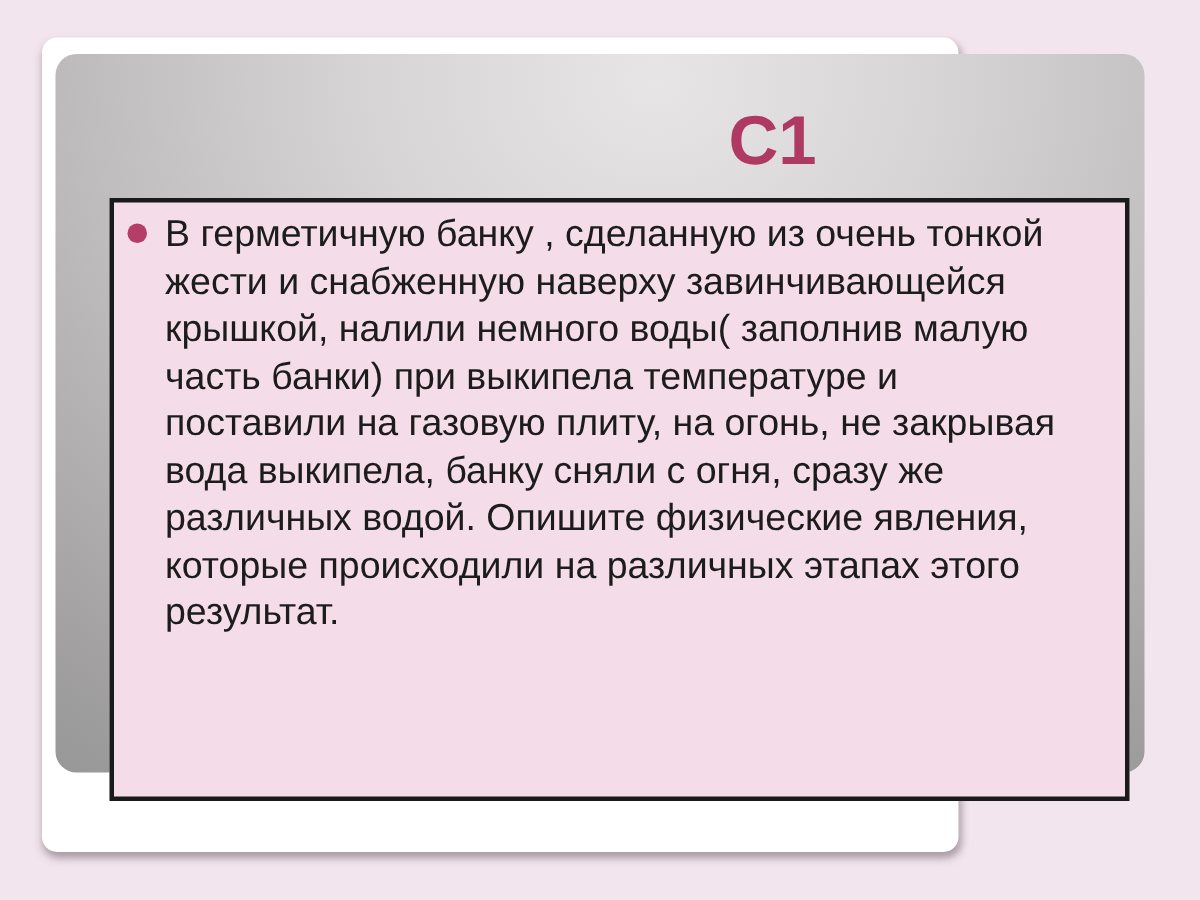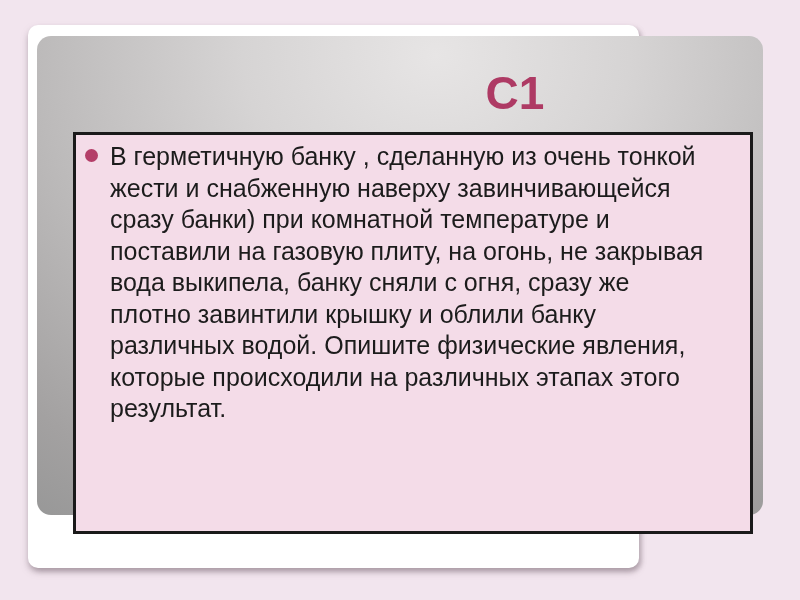--- a/index.html
+++ b/index.html
@@ -77,23 +77,23 @@
   <div class="slide-bg"></div>
 
   <div class="slide-title">C1</div>
 
   <div class="text-box">
     <div class="list-item">
       <span class="bullet"></span>
       <div class="lines">
         <div class="line">В герметичную банку , сделанную из очень тонкой</div>
         <div class="line">жести и снабженную наверху завинчивающейся</div>
-        <div class="line">сразу банки) при комнатной температуре и</div>
+        <div class="line">крышкой, налили немного воды( заполнив малую</div>
+        <div class="line">часть банки) при выкипела температуре и</div>
         <div class="line">поставили на газовую плиту, на огонь, не закрывая</div>
         <div class="line">вода выкипела, банку сняли с огня, сразу же</div>
-        <div class="line">плотно завинтили крышку и облили банку</div>
         <div class="line">различных водой. Опишите физические явления,</div>
         <div class="line">которые происходили на различных этапах этого</div>
         <div class="line">результат.</div>
       </div>
     </div>
   </div>
 </div>
 
 </body></html>

